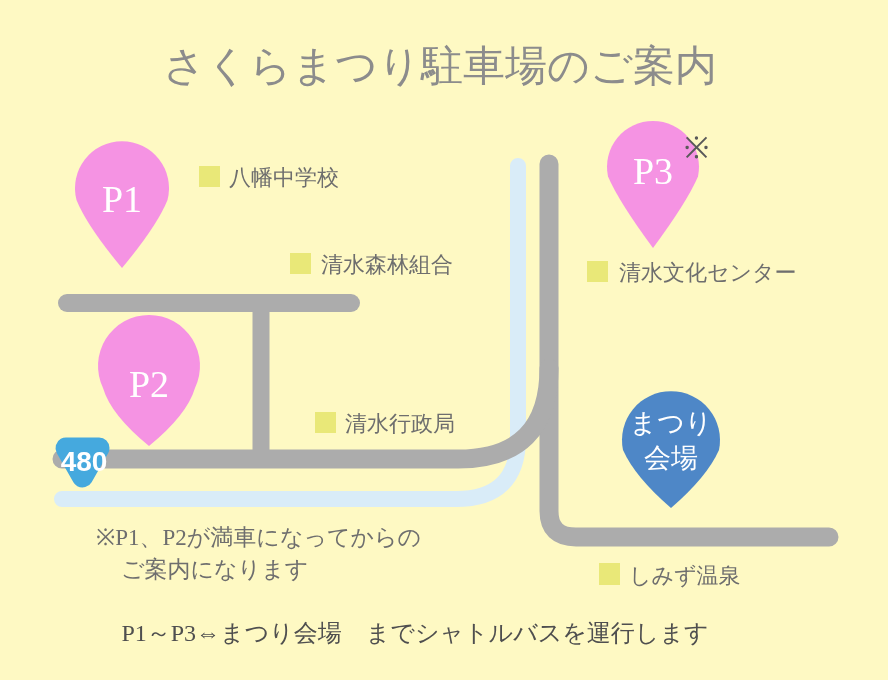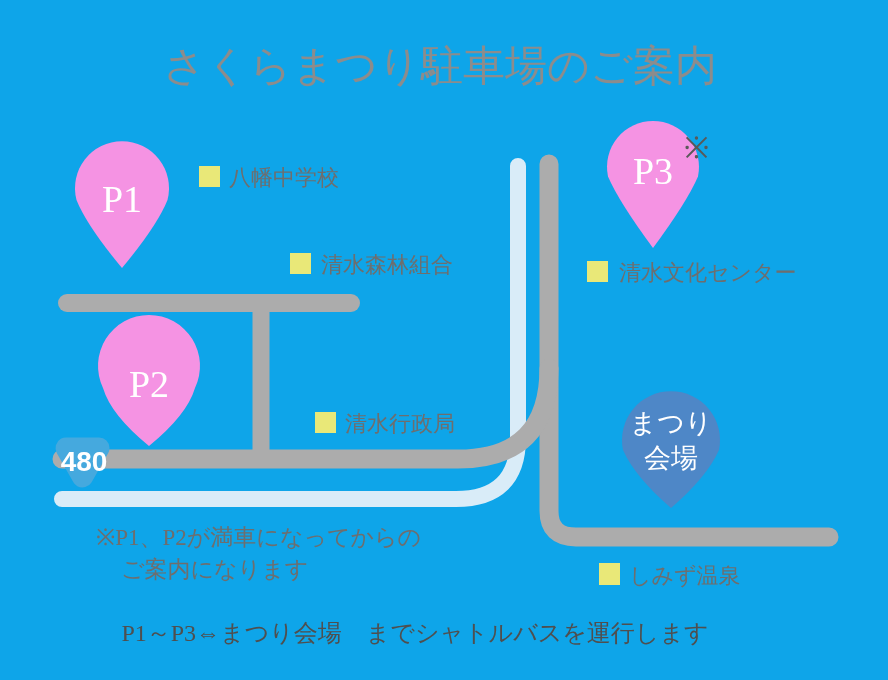--- a/index.html
+++ b/index.html
@@ -1,19 +1,19 @@
 <!DOCTYPE html>
 <html><head>
 <meta charset="utf-8">
 <style>
   html,body{margin:0;padding:0;background:#ffffff;}
   .canvas{
     position:relative;
     width:888px;height:680px;
-    background:#0ea5e9;
+    background:#fef9c3;
     overflow:hidden;
     font-family:"Liberation Serif","DejaVu Serif",serif;
   }
   svg{display:block;}
   .t-title{font-size:42px;font-family:"Liberation Serif","DejaVu Serif",serif;}
   .t-label{font-size:22px;font-family:"Liberation Serif","DejaVu Serif",serif;}
   .t-pin{font-size:38px;font-family:"Liberation Serif","DejaVu Serif",serif;}
   .t-pin2{font-size:27px;font-family:"Liberation Serif","DejaVu Serif",serif;}
   .t-note{font-size:23px;font-family:"Liberation Serif","DejaVu Serif",serif;}
   .t-footer{font-size:24px;font-family:"Liberation Serif","DejaVu Serif",serif;}

